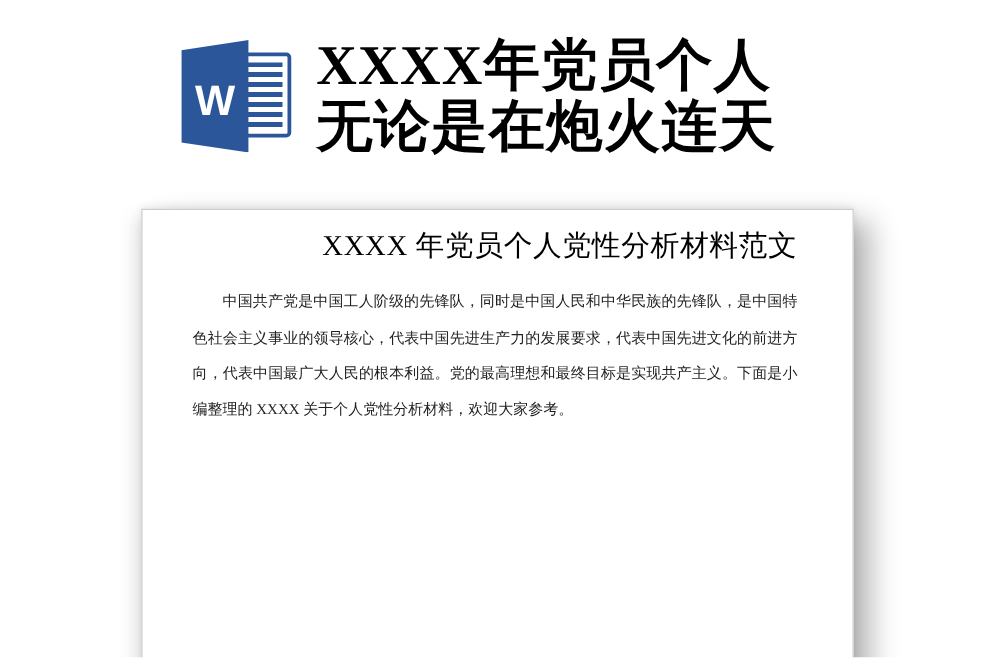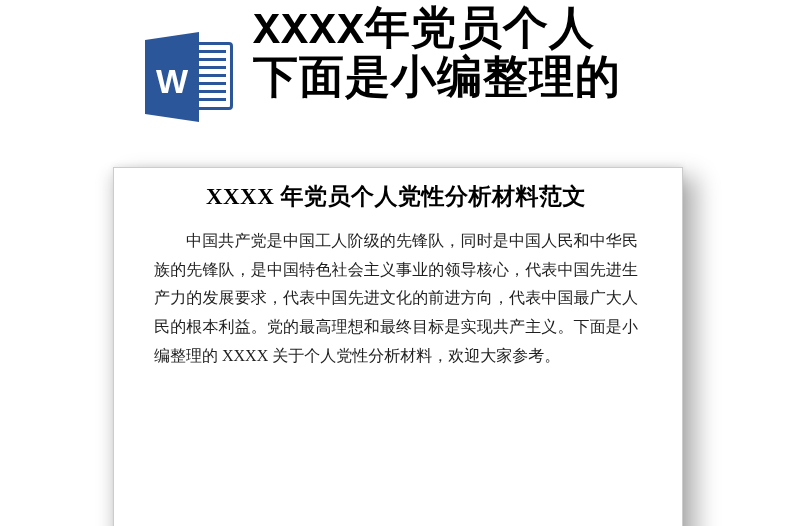--- a/index.html
+++ b/index.html
@@ -13,23 +13,23 @@
     height: 526px;
     background: #ffffff;
     overflow: hidden;
     font-family: "Liberation Sans", sans-serif;
   }
 
   
   .header-title {
     position: absolute;
     left: 253px;
-    top: 7px;
+    top: 28px;
     color: #000000;
-    font-family: Liberation Mono, monospace;
+    font-family: Liberation Serif, serif;
     font-weight: 700;
     font-size: 45px;
     line-height: 49px;
     letter-spacing: 1px;
     white-space: nowrap;
   }
 
   
   .word-icon {
     position: absolute;
@@ -92,32 +92,32 @@
     border: 1px solid #cccccc;
     box-shadow: 14px 10px 22px rgba(0, 0, 0, 0.30),
                 -5px 6px 14px rgba(0, 0, 0, 0.10),
                 0 -2px 6px rgba(0, 0, 0, 0.06);
     padding: 15px 44px 0 40px;
   }
   .doc-title {
     margin: 0 0 16px 0;
     color: #000000;
     font-family: "Liberation Serif", "DejaVu Serif", serif;
-    font-weight: 700;
+    font-weight: 400;
     font-size: 23px;
     line-height: 28px;
-    text-align: center;
+    text-align: right;
     letter-spacing: 0.5px;
     white-space: nowrap;
   }
   .doc-body p {
     margin: 0;
     color: #1f1f1f;
     font-family: "Liberation Serif", "DejaVu Serif", serif;
-    font-size: 16px;
+    font-size: 12px;
     line-height: 28.7px;
     text-align: justify;
     text-indent: 2em;
   }
 </style>
 </head>
 <body>
 
 <div class="screen">
 
@@ -125,21 +125,21 @@
     <div class="doc-sheet">
       <div class="doc-sheet-lines"></div>
     </div>
     <div class="w-panel">
       <span class="w-letter">W</span>
     </div>
   </div>
 
   <div class="header-title">
     <div>XXXX年党员个人</div>
-    <div>下面是小编整理的</div>
+    <div>无论是在炮火连天</div>
   </div>
 
   <div class="doc-page">
     <h1 class="doc-title">XXXX 年党员个人党性分析材料范文</h1>
     <div class="doc-body">
       <p>中国共产党是中国工人阶级的先锋队，同时是中国人民和中华民族的先锋队，是中国特色社会主义事业的领导核心，代表中国先进生产力的发展要求，代表中国先进文化的前进方向，代表中国最广大人民的根本利益。党的最高理想和最终目标是实现共产主义。下面是小编整理的 XXXX 关于个人党性分析材料，欢迎大家参考。</p>
     </div>
   </div>
 
 </div>

